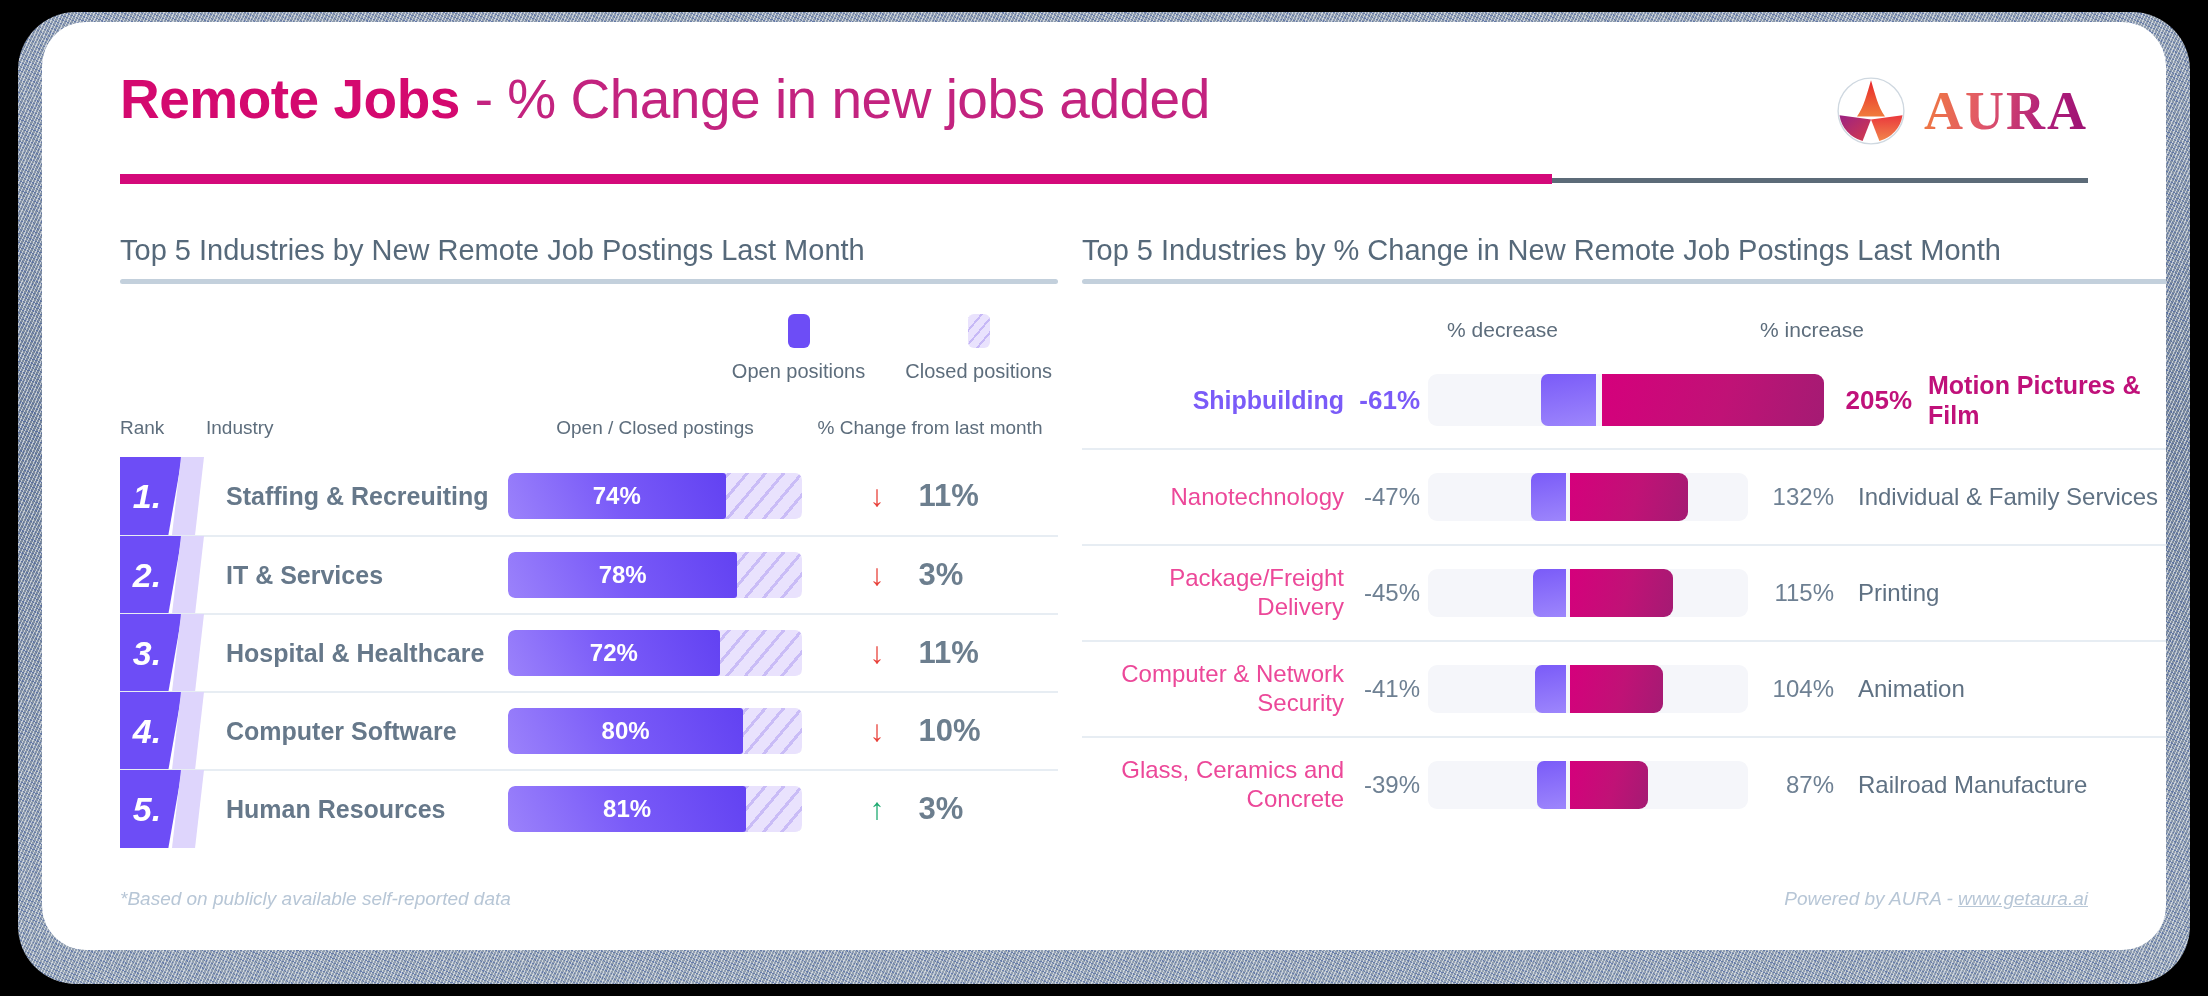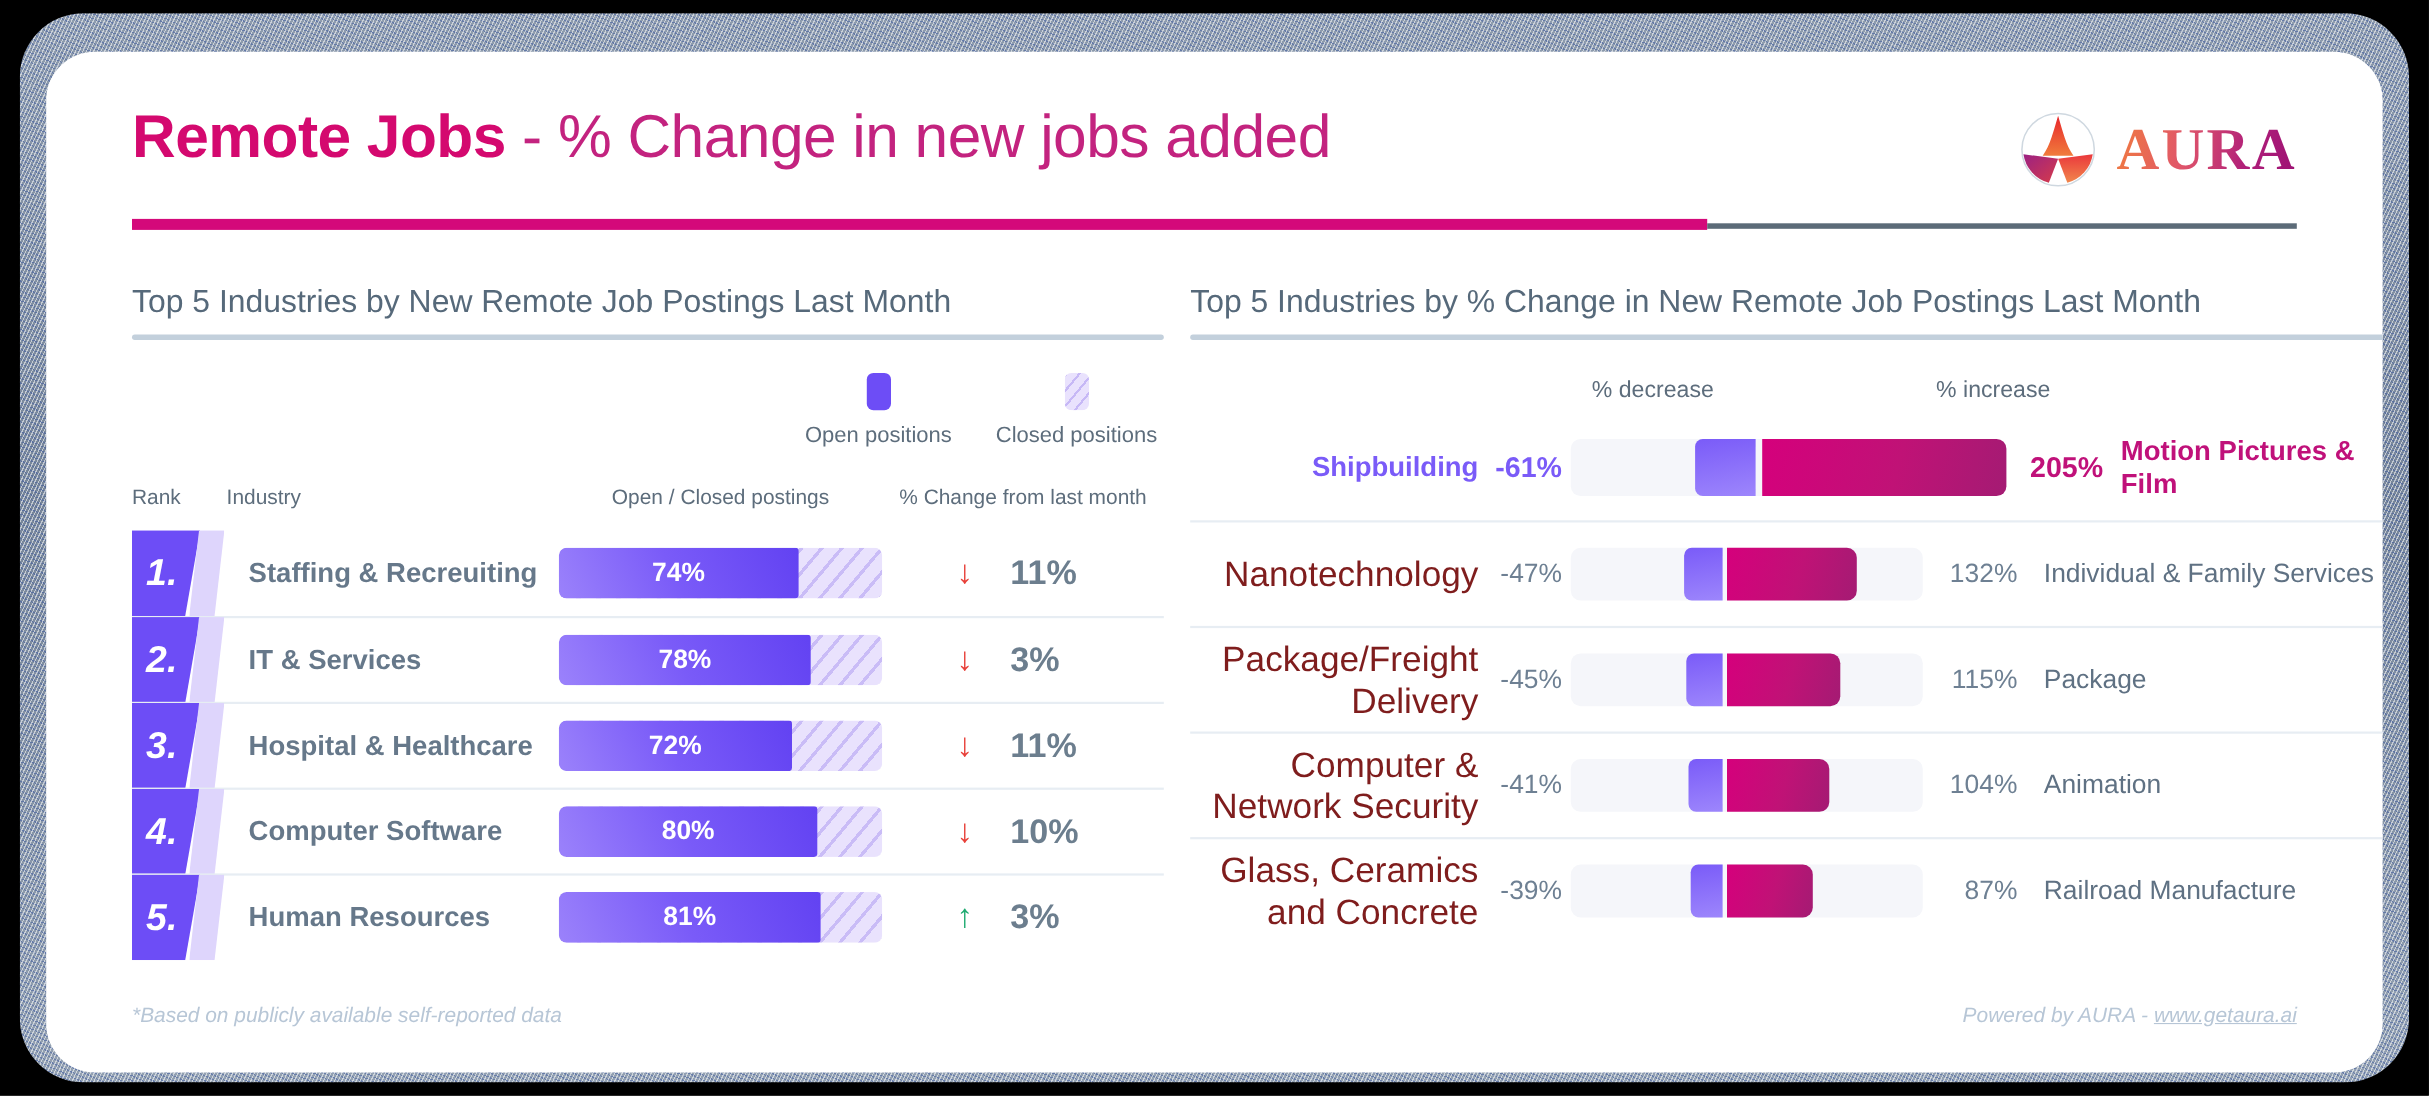--- a/index.html
+++ b/index.html
@@ -18,21 +18,21 @@
     width: 2172px; height: 972px;
     border-radius: 58px;
     background:
       repeating-linear-gradient(115deg, rgba(255,255,255,.55) 0 1px, rgba(0,0,0,0) 1px 3px),
       repeating-linear-gradient(25deg, rgba(50,80,160,.45) 0 1px, rgba(0,0,0,0) 1px 4px),
       linear-gradient(180deg, #8e9cae 0%, #77869a 45%, #93a1b2 100%);
     filter: blur(.2px);
   }
   .card {
     position: absolute;
-    left: 42px; top: 47px;
+    left: 42px; top: 22px;
     width: 2124px; height: 928px;
     background: #ffffff;
     border-radius: 44px;
     overflow: hidden;
   }
 
   
   .header { position: absolute; left: 78px; top: 42px; width: 1968px; height: 120px; }
   .title { font-size: 55px; letter-spacing: -0.5px; white-space: nowrap; line-height: 1; padding-top: 8px;}
   .title .b { font-weight: 700; color: #d4096f; }
@@ -116,21 +116,21 @@
 
   
   .rp-axis { display: flex; margin-top: 34px; font-size: 21px; color: #5d6d7c; }
   .rp-axis .a1 { width: 520px; text-align: right; padding-right: 44px; }
   .rp-axis .a2 { width: 420px; text-align: center; }
 
   .rrow { display: flex; align-items: center; height: 96px; border-top: 2px solid #e7edf3; }
   .rrow:first-of-type { border-top: none; }
   .rbody { margin-top: 10px; }
 
-  .rl-name { width: 262px; text-align: right; font-size: 32px; color: #7f1d1d; line-height: 1.2; }
+  .rl-name { width: 262px; text-align: right; font-size: 24px; color: #ec4899; line-height: 1.2; }
   .rl-val  { width: 84px; text-align: right; font-size: 24px; color: #6e8093; padding-right: 8px;}
   .rtrack  { width: 320px; height: 48px; background: #f5f6fa; border-radius: 9px; position: relative; }
   .rtrack .neg {
     position: absolute; top: 0; height: 100%;
     background: linear-gradient(170deg, #7a5bf8 0%, #9d86fc 100%);
     border-radius: 7px 0 0 7px;
   }
   .rtrack .pos {
     position: absolute; top: 0; height: 100%;
     background: linear-gradient(105deg, #d5007c 0%, #c01276 55%, #a41b73 100%);
@@ -347,21 +347,21 @@
             <div class="rr-name">Individual &amp; Family Services</div>
           </div>
           <div class="rrow">
             <div class="rl-name">Package/Freight Delivery</div>
             <div class="rl-val">-45%</div>
             <div class="rtrack">
               <div class="neg" style="left:32.67213114754098%;width:10.327868852459018%"></div>
               <div class="pos" style="left:44.5%;width:31.975609756097565%"></div>
             </div>
             <div class="rr-val">115%</div>
-            <div class="rr-name">Package</div>
+            <div class="rr-name">Printing</div>
           </div>
           <div class="rrow">
             <div class="rl-name">Computer &amp; Network Security</div>
             <div class="rl-val">-41%</div>
             <div class="rtrack">
               <div class="neg" style="left:33.59016393442623%;width:9.40983606557377%"></div>
               <div class="pos" style="left:44.5%;width:28.917073170731708%"></div>
             </div>
             <div class="rr-val">104%</div>
             <div class="rr-name">Animation</div>

